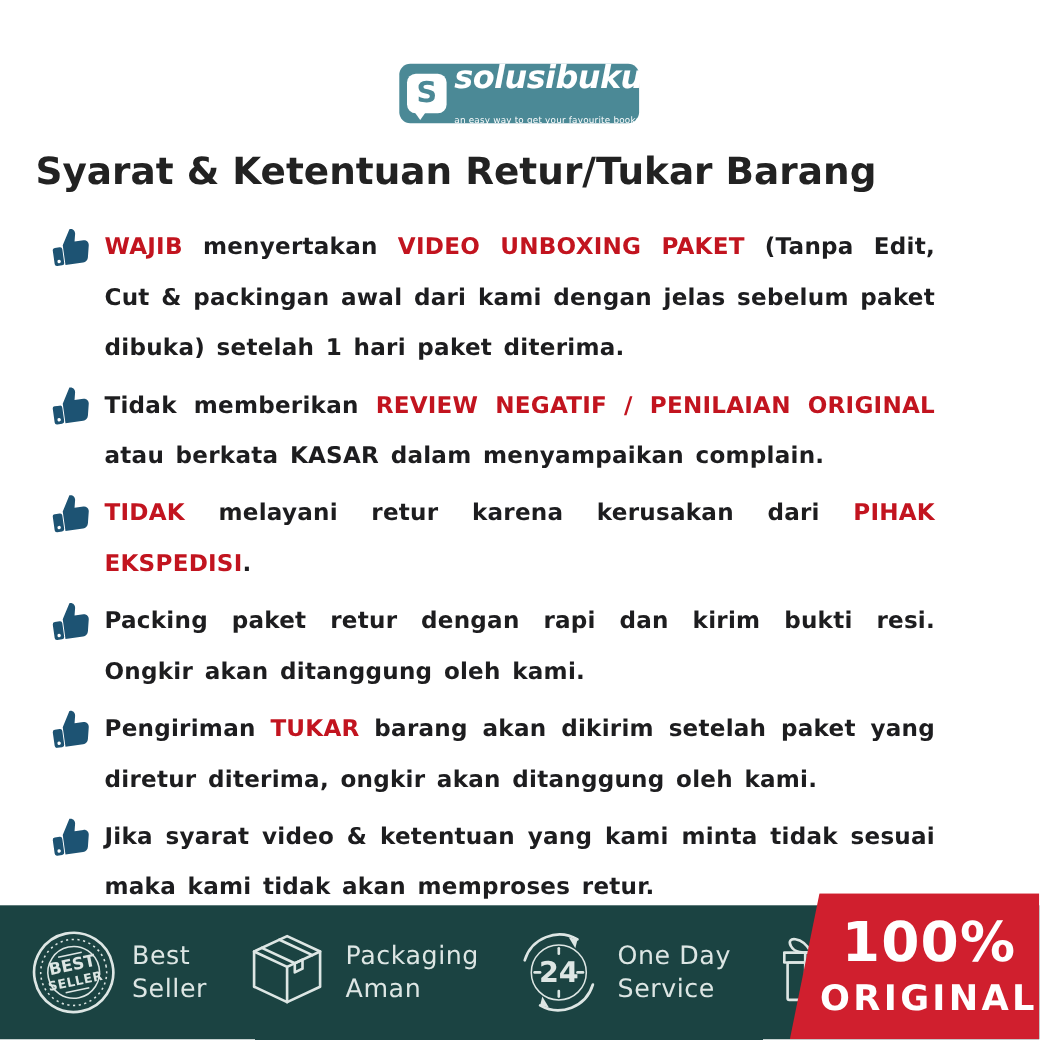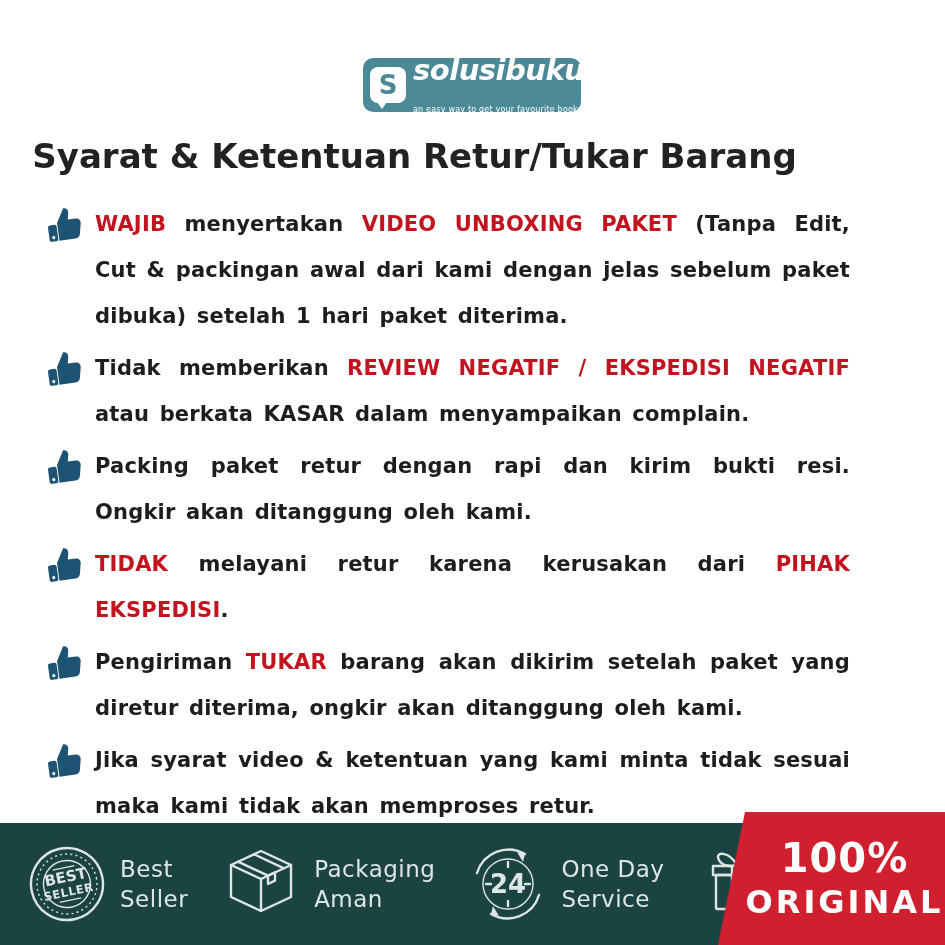--- a/index.html
+++ b/index.html
@@ -104,21 +104,21 @@
   
   .ribbon{
     position:absolute; right:0; bottom:0;
     width:227px; height:133px;
     background:var(--ribbon-red);
     clip-path:polygon(11.9% 0, 100% 0, 100% 100%, 0% 100%);
     display:flex; flex-direction:column; align-items:center; justify-content:center;
     padding-left:26px;
     color:#ffffff;
   }
-  .ribbon-line1{font-size:40px; font-weight:800; letter-spacing:1px; line-height:1.05;}
+  .ribbon-line1{font-size:50px; font-weight:800; letter-spacing:1px; line-height:1.05;}
   .ribbon-line2{font-size:32px; font-weight:800; letter-spacing:3px; margin-top:4px;}
   
   .ic{stroke:var(--footer-ink); fill:none; stroke-width:2.4; stroke-linejoin:round; stroke-linecap:round;}
   .ic-thin{stroke:var(--footer-ink); fill:none; stroke-width:1.4;}
   .ic-txt{fill:var(--footer-ink); font-family:"DejaVu Sans",sans-serif;}
 </style>
 </head>
 <body>
 
 <header>
@@ -147,43 +147,43 @@
   </div>
 
   <div class="bullet">
     <span class="thumb">
       <svg viewBox="0 0 48 48">
         <rect x="3" y="23" width="10" height="19" rx="2.5" fill="var(--thumb-blue)"></rect>
         <circle cx="8" cy="37.5" r="1.8" fill="#ffffff"></circle>
         <path d="M14 42 h18.5 c2.8 0 5.2-2 5.7-4.7 l2.6-12.2 c.6-3-1.7-5.8-4.8-5.8 h-9.3 l1.7-7.8 c.6-2.9-1.6-5.7-4.6-5.7 h-.6 L14 21.5 Z" fill="var(--thumb-blue)"></path>
       </svg>
     </span>
-    <p class="bullet-text"><span>Tidak memberikan </span><span class="red">REVIEW NEGATIF / EKSPEDISI NEGATIF</span><span> atau berkata KASAR dalam menyampaikan complain.</span></p>
+    <p class="bullet-text"><span>Tidak memberikan </span><span class="red">REVIEW NEGATIF / PENILAIAN ORIGINAL</span><span> atau berkata KASAR dalam menyampaikan complain.</span></p>
+  </div>
+
+  <div class="bullet">
+    <span class="thumb">
+      <svg viewBox="0 0 48 48">
+        <rect x="3" y="23" width="10" height="19" rx="2.5" fill="var(--thumb-blue)"></rect>
+        <circle cx="8" cy="37.5" r="1.8" fill="#ffffff"></circle>
+        <path d="M14 42 h18.5 c2.8 0 5.2-2 5.7-4.7 l2.6-12.2 c.6-3-1.7-5.8-4.8-5.8 h-9.3 l1.7-7.8 c.6-2.9-1.6-5.7-4.6-5.7 h-.6 L14 21.5 Z" fill="var(--thumb-blue)"></path>
+      </svg>
+    </span>
+    <p class="bullet-text"><span class="red">TIDAK</span><span> melayani retur karena kerusakan dari </span><span class="red">PIHAK EKSPEDISI</span><span>.</span></p>
   </div>
 
   <div class="bullet">
     <span class="thumb">
       <svg viewBox="0 0 48 48">
         <rect x="3" y="23" width="10" height="19" rx="2.5" fill="var(--thumb-blue)"></rect>
         <circle cx="8" cy="37.5" r="1.8" fill="#ffffff"></circle>
         <path d="M14 42 h18.5 c2.8 0 5.2-2 5.7-4.7 l2.6-12.2 c.6-3-1.7-5.8-4.8-5.8 h-9.3 l1.7-7.8 c.6-2.9-1.6-5.7-4.6-5.7 h-.6 L14 21.5 Z" fill="var(--thumb-blue)"></path>
       </svg>
     </span>
     <p class="bullet-text"><span>Packing paket retur dengan rapi dan kirim bukti resi. Ongkir akan ditanggung oleh kami.</span></p>
-  </div>
-
-  <div class="bullet">
-    <span class="thumb">
-      <svg viewBox="0 0 48 48">
-        <rect x="3" y="23" width="10" height="19" rx="2.5" fill="var(--thumb-blue)"></rect>
-        <circle cx="8" cy="37.5" r="1.8" fill="#ffffff"></circle>
-        <path d="M14 42 h18.5 c2.8 0 5.2-2 5.7-4.7 l2.6-12.2 c.6-3-1.7-5.8-4.8-5.8 h-9.3 l1.7-7.8 c.6-2.9-1.6-5.7-4.6-5.7 h-.6 L14 21.5 Z" fill="var(--thumb-blue)"></path>
-      </svg>
-    </span>
-    <p class="bullet-text"><span class="red">TIDAK</span><span> melayani retur karena kerusakan dari </span><span class="red">PIHAK EKSPEDISI</span><span>.</span></p>
   </div>
 
   <div class="bullet">
     <span class="thumb">
       <svg viewBox="0 0 48 48">
         <rect x="3" y="23" width="10" height="19" rx="2.5" fill="var(--thumb-blue)"></rect>
         <circle cx="8" cy="37.5" r="1.8" fill="#ffffff"></circle>
         <path d="M14 42 h18.5 c2.8 0 5.2-2 5.7-4.7 l2.6-12.2 c.6-3-1.7-5.8-4.8-5.8 h-9.3 l1.7-7.8 c.6-2.9-1.6-5.7-4.6-5.7 h-.6 L14 21.5 Z" fill="var(--thumb-blue)"></path>
       </svg>
     </span>

